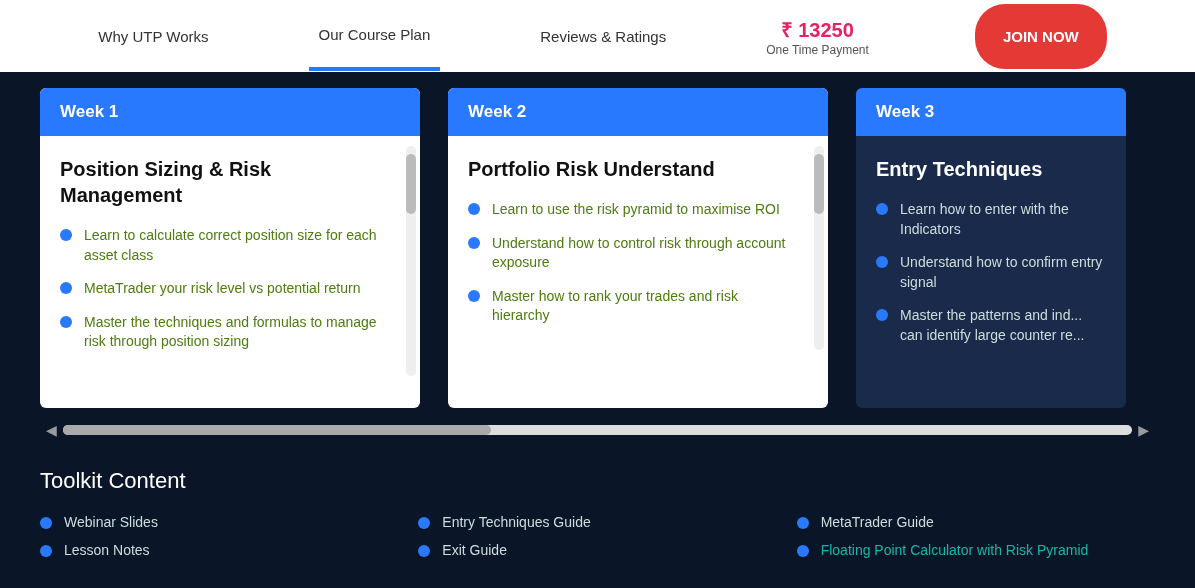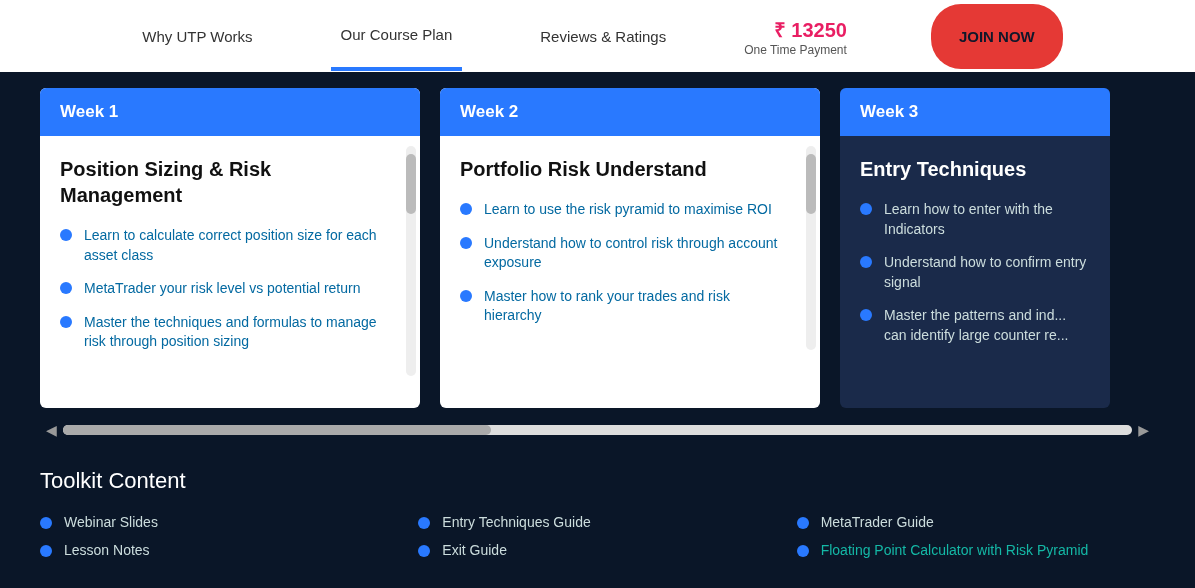--- a/index.html
+++ b/index.html
@@ -12,66 +12,66 @@
 
     
     .nav {
       background: #fff;
       display: flex;
       align-items: center;
       justify-content: center;
       padding: 0 20px;
       height: 72px;
       position: relative;
-      gap: 68px;
+      gap: 90px;
     }
     .nav-item {
       font-size: 15px;
       color: #333;
       cursor: pointer;
       padding: 24px 10px;
       text-decoration: none;
       white-space: nowrap;
     }
     .nav-item.active {
       color: #333;
       border-bottom: 4px solid #2979ff;
     }
     .nav-price {
       display: flex;
       flex-direction: column;
-      align-items: flex-end;
+      align-items: center;
     }
     .nav-price .amount {
       color: #e91e63;
       font-size: 20px;
       font-weight: bold;
     }
     .nav-price .label {
       color: #555;
       font-size: 12px;
     }
     .join-btn {
       background: #e53935;
-      color: #0f172a;
+      color: #ffffff;
       border: none;
       border-radius: 30px;
       padding: 24px 28px;
       font-size: 15px;
       font-weight: bold;
       cursor: pointer;
       margin-left: 16px;
       white-space: nowrap;
     }
 
     
     .cards-section {
       padding: 16px 40px 10px 40px;
       display: flex;
-      gap: 20px;
+      gap: 28px;
       overflow: hidden;
     }
 
     .week-card {
       background: #fff;
       border-radius: 6px;
       overflow: hidden;
       flex: 0 0 380px;
       min-height: 320px;
       position: relative;
@@ -102,21 +102,21 @@
 
     .bullet-list {
       list-style: none;
       padding: 0;
     }
     .bullet-list li {
       display: flex;
       align-items: flex-start;
       margin-bottom: 14px;
       font-size: 14px;
-      color: #0369a1;
+      color: #4d7c0f;
       line-height: 1.4;
     }
     .week-card.dark .bullet-list li {
       color: #cdd;
     }
     .bullet-dot {
       width: 12px;
       height: 12px;
       background: #2979ff;
       border-radius: 50%;

